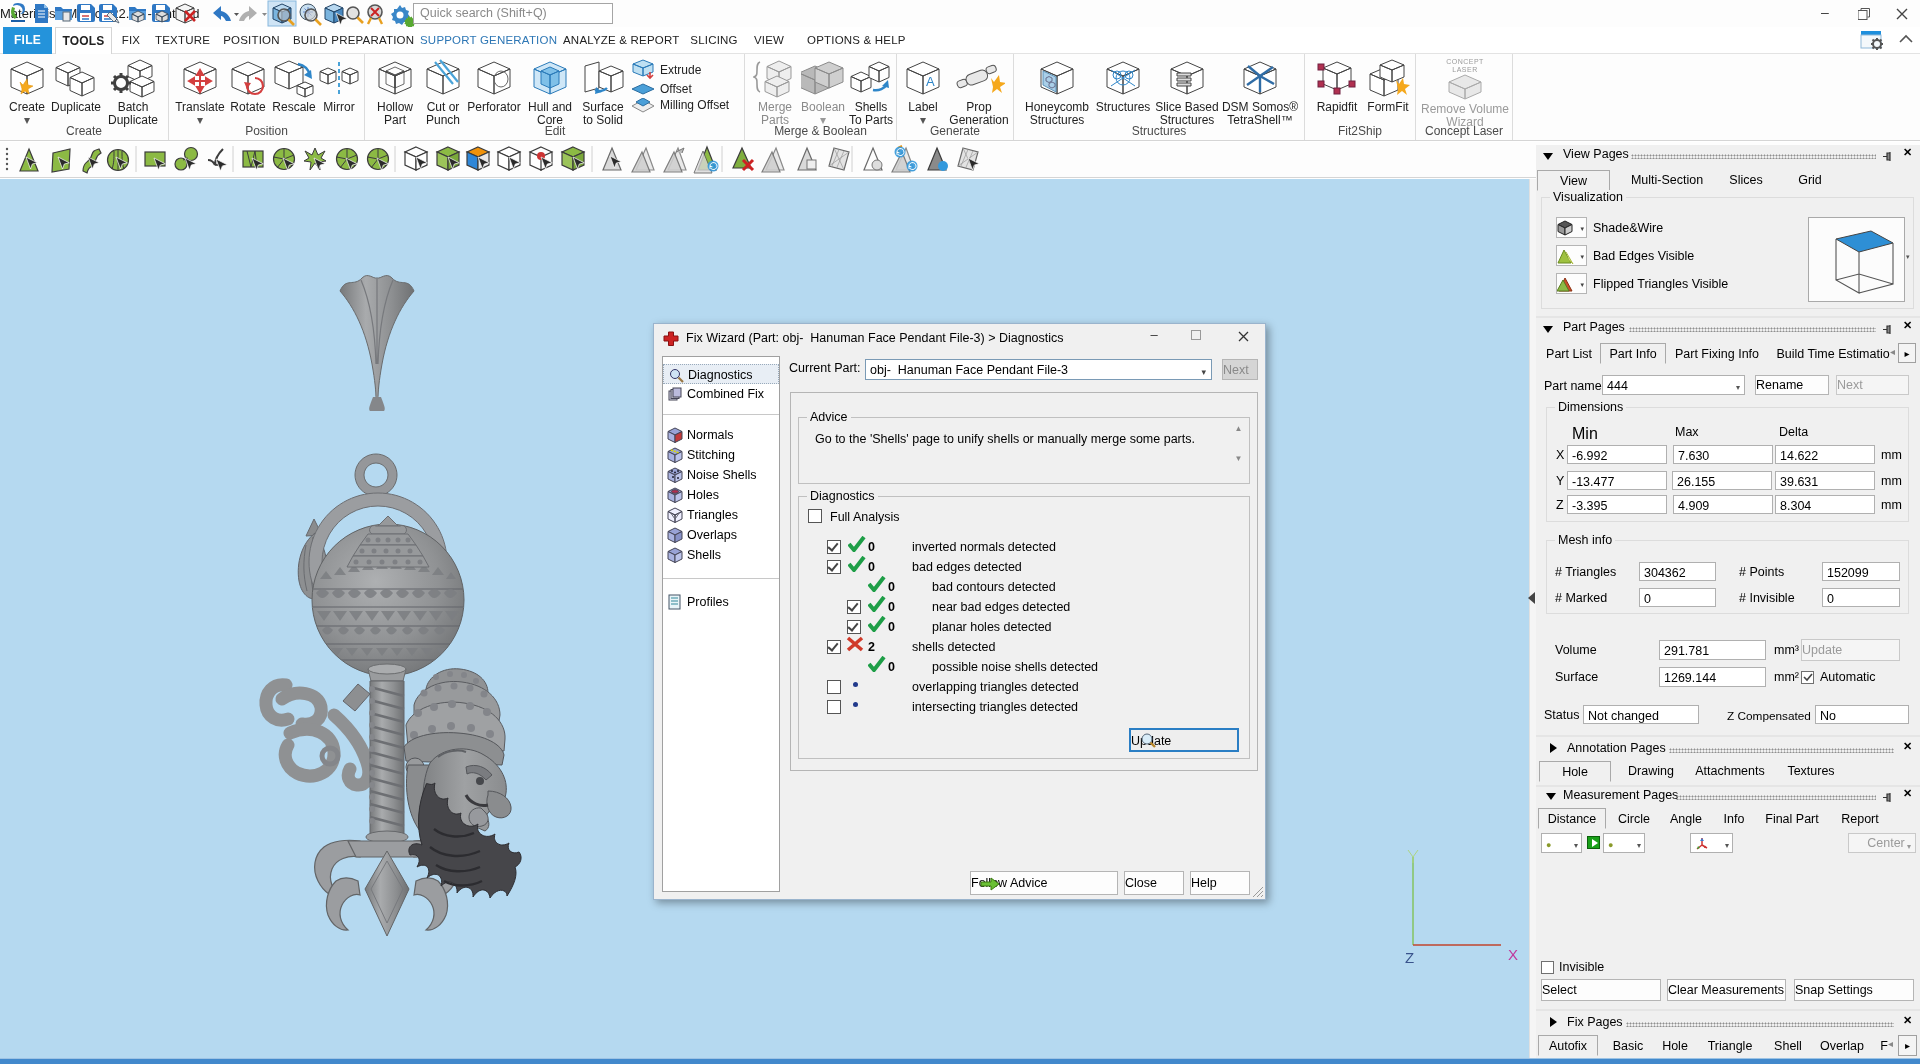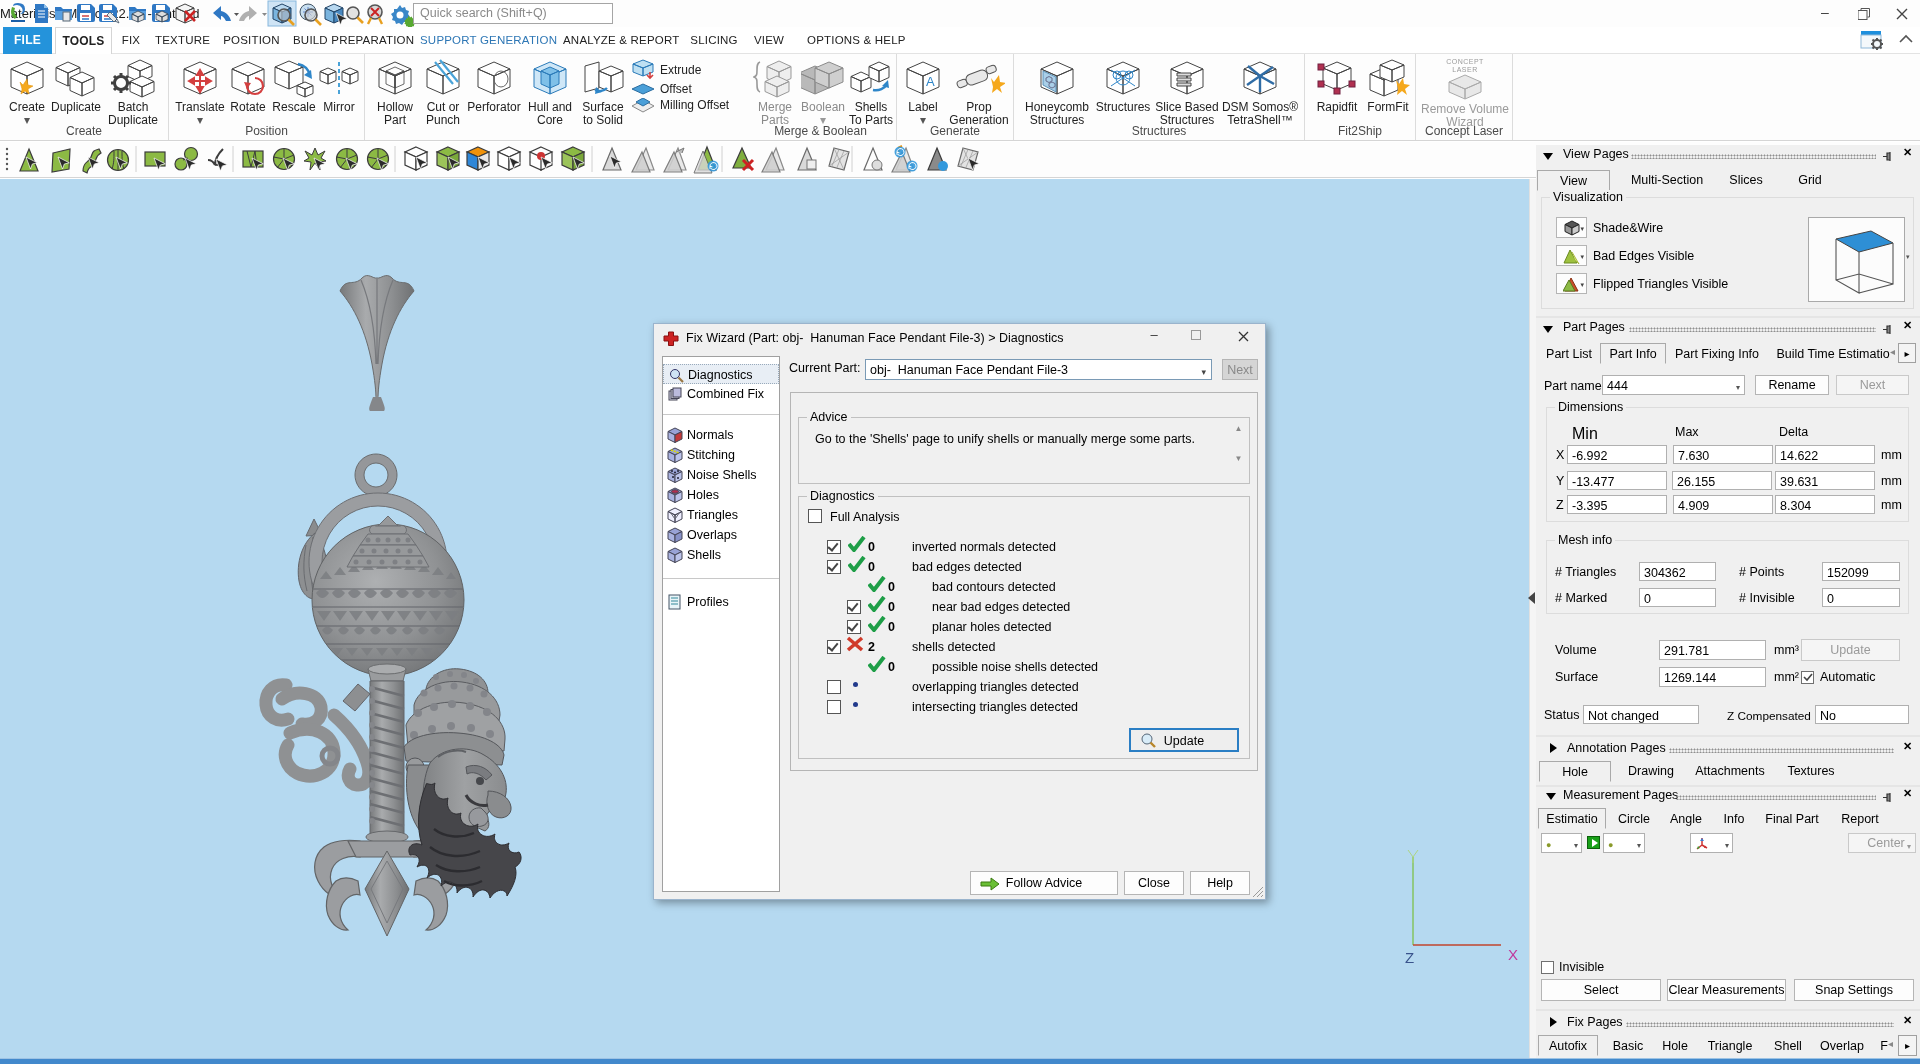--- a/index.html
+++ b/index.html
@@ -16,21 +16,21 @@
 #vsep{position:absolute;left:1529px;top:179px;width:7px;height:881px;background:#f5f5f5;border-left:1px solid #e0e0e0}
 #rightpanel{position:absolute;left:1536px;top:145px;width:384px;height:913px;background:#f0f0f0;font-size:12px;color:#000}
 #bluebar{position:absolute;left:0;top:1058px;width:1920px;height:6px;background:#4289cc;border-top:1px solid #9dc3e4}
 .dots{position:absolute;top:10px;height:5px;background-image:radial-gradient(circle,#8a8a8a 0.9px,transparent 1.1px);background-size:3px 3px;opacity:.95}
 .dots:after{content:"";position:absolute;left:1px;top:2px;width:100%;height:1px;}
 .ptab{position:absolute;top:0;height:21px;line-height:20px;font-size:12.5px;color:#000;text-align:center}
 .ptab.sel{background:#f0f0f0;border:1px solid #a9a9a9;border-bottom:1px solid #f0f0f0}
 .gbox{position:absolute;border:1px solid #dcdcdc;border-radius:0}
 .glabel{position:absolute;top:-8px;left:8px;background:#f0f0f0;padding:0 3px;font-size:12.5px}
 .tbox{position:absolute;background:#fff;border:1px solid #b0b0b0;font-size:12.5px;padding:2px 4px;color:#000;line-height:17px}
-.btn{position:absolute;background:#fdfdfd;border:1px solid #b5b5b5;font-size:12.5px;text-align:center;color:#000}
+.btn{position:absolute;background:#fdfdfd;border:1px solid #b5b5b5;font-size:12.5px;text-align:left;color:#000}
 .btn.dis{color:#9a9a9a;background:#f5f5f5;border-color:#c9c9c9}
 .cb{position:absolute;width:13px;height:13px;background:#fff;border:1px solid #707070}
 #dialog{position:absolute;left:653px;top:323px;width:613px;height:577px;background:#f0f0f0;border:1px solid #9ab4cd;box-shadow:3px 3px 8px rgba(0,0,0,.35)}
 .dsidebar{position:absolute;left:8px;top:32px;width:118px;height:536px;background:#fff;border:1px solid #a0a0a0}
 .ditem{position:relative;height:20px;line-height:20px;font-size:12.5px;color:#000;padding-left:24px}
 .ditem svg{position:absolute;left:4px;top:2px}
 .chk{position:absolute;width:14px;height:14px;border:1px solid #555;background:#fff}
 .chk.on:after{content:"";position:absolute;left:2px;top:0px;width:4px;height:8px;border:solid #444;border-width:0 2px 2px 0;transform:rotate(40deg)}
 .greencheck{position:absolute;width:18px;height:16px}
 .dtext{position:absolute;font-size:12.5px;color:#000}
@@ -179,20 +179,23 @@
   <div class="tab" style="left:690px;width:48px">SLICING</div>
   <div class="tab" style="left:751px;width:36px">VIEW</div>
   <div class="tab" style="left:807px;width:94px">OPTIONS &amp; HELP</div>
 </div>
 <div id="ribbon">
   <div class="rgroup" style="left:0;width:169px">
       <div class="rglabel">Create</div>
     </div>
   <div class="rgroup" style="left:169px;width:196px">
       <div class="rglabel">Position</div>
+    </div>
+  <div class="rgroup" style="left:365px;width:380px">
+      <div class="rglabel" style="width:380px;text-align:center;left:0">Edit</div>
     </div>
   <div class="rgroup" style="left:745px;width:152px">
       <div class="rglabel">Merge &amp; Boolean</div>
     </div>
   <div class="rgroup" style="left:897px;width:117px">
       <div class="rglabel">Generate</div>
     </div>
   <div class="rgroup" style="left:1014px;width:291px">
       <div class="rglabel">Structures</div>
     </div>
@@ -943,21 +946,21 @@
   <div class="ptab" style="left:245px;top:616px;width:60px">Textures</div>
 
   <div style="position:absolute;left:0;top:640px;width:384px;height:2px;background:#e5e5e5"></div>
   <div class="tri" style="position:absolute;left:10px;top:648px;border-left:5px solid transparent;border-right:5px solid transparent;border-top:7px solid #000"></div>
   <div style="position:absolute;left:27px;top:643px;font-size:12.5px">Measurement Pages</div>
   <div class="dots" style="left:140px;width:200px;top:650px"></div>
   <svg width="11" height="11" style="position:absolute;left:346px;top:647px" viewBox="0 0 11 11">
       <path d="M1 5.5 H5 M5 2 h3 v7 h-3 Z M8 1 v9" stroke="#333" fill="#888" stroke-width="1.2"></path>
     </svg>
   <div style="position:absolute;left:367px;top:642px;font-weight:bold;font-size:11px">✕</div>
-  <div class="ptab sel" style="left:2px;top:663px;width:68px">Estimatio</div>
+  <div class="ptab sel" style="left:2px;top:663px;width:68px">Distance</div>
   <div class="ptab" style="left:74px;top:664px;width:48px">Circle</div>
   <div class="ptab" style="left:126px;top:664px;width:48px">Angle</div>
   <div class="ptab" style="left:180px;top:664px;width:36px">Info</div>
   <div class="ptab" style="left:224px;top:664px;width:64px">Final Part</div>
   <div class="ptab" style="left:298px;top:664px;width:52px">Report</div>
 
   <div class="tbox" style="left:5px;top:688px;width:41px;height:20px"><span style="color:#8a9a2a;font-size:9px">●</span><span style="position:absolute;right:3px;top:3px;font-size:8px;color:#555">▾</span></div>
   <div style="position:absolute;left:51px;top:691px;width:13px;height:13px;background:#18a018;border:1px solid #0a600a">
       <div style="width:0;height:0;border-left:6px solid #fff;border-top:4px solid transparent;border-bottom:4px solid transparent;margin:2px 0 0 4px"></div>
     </div>

